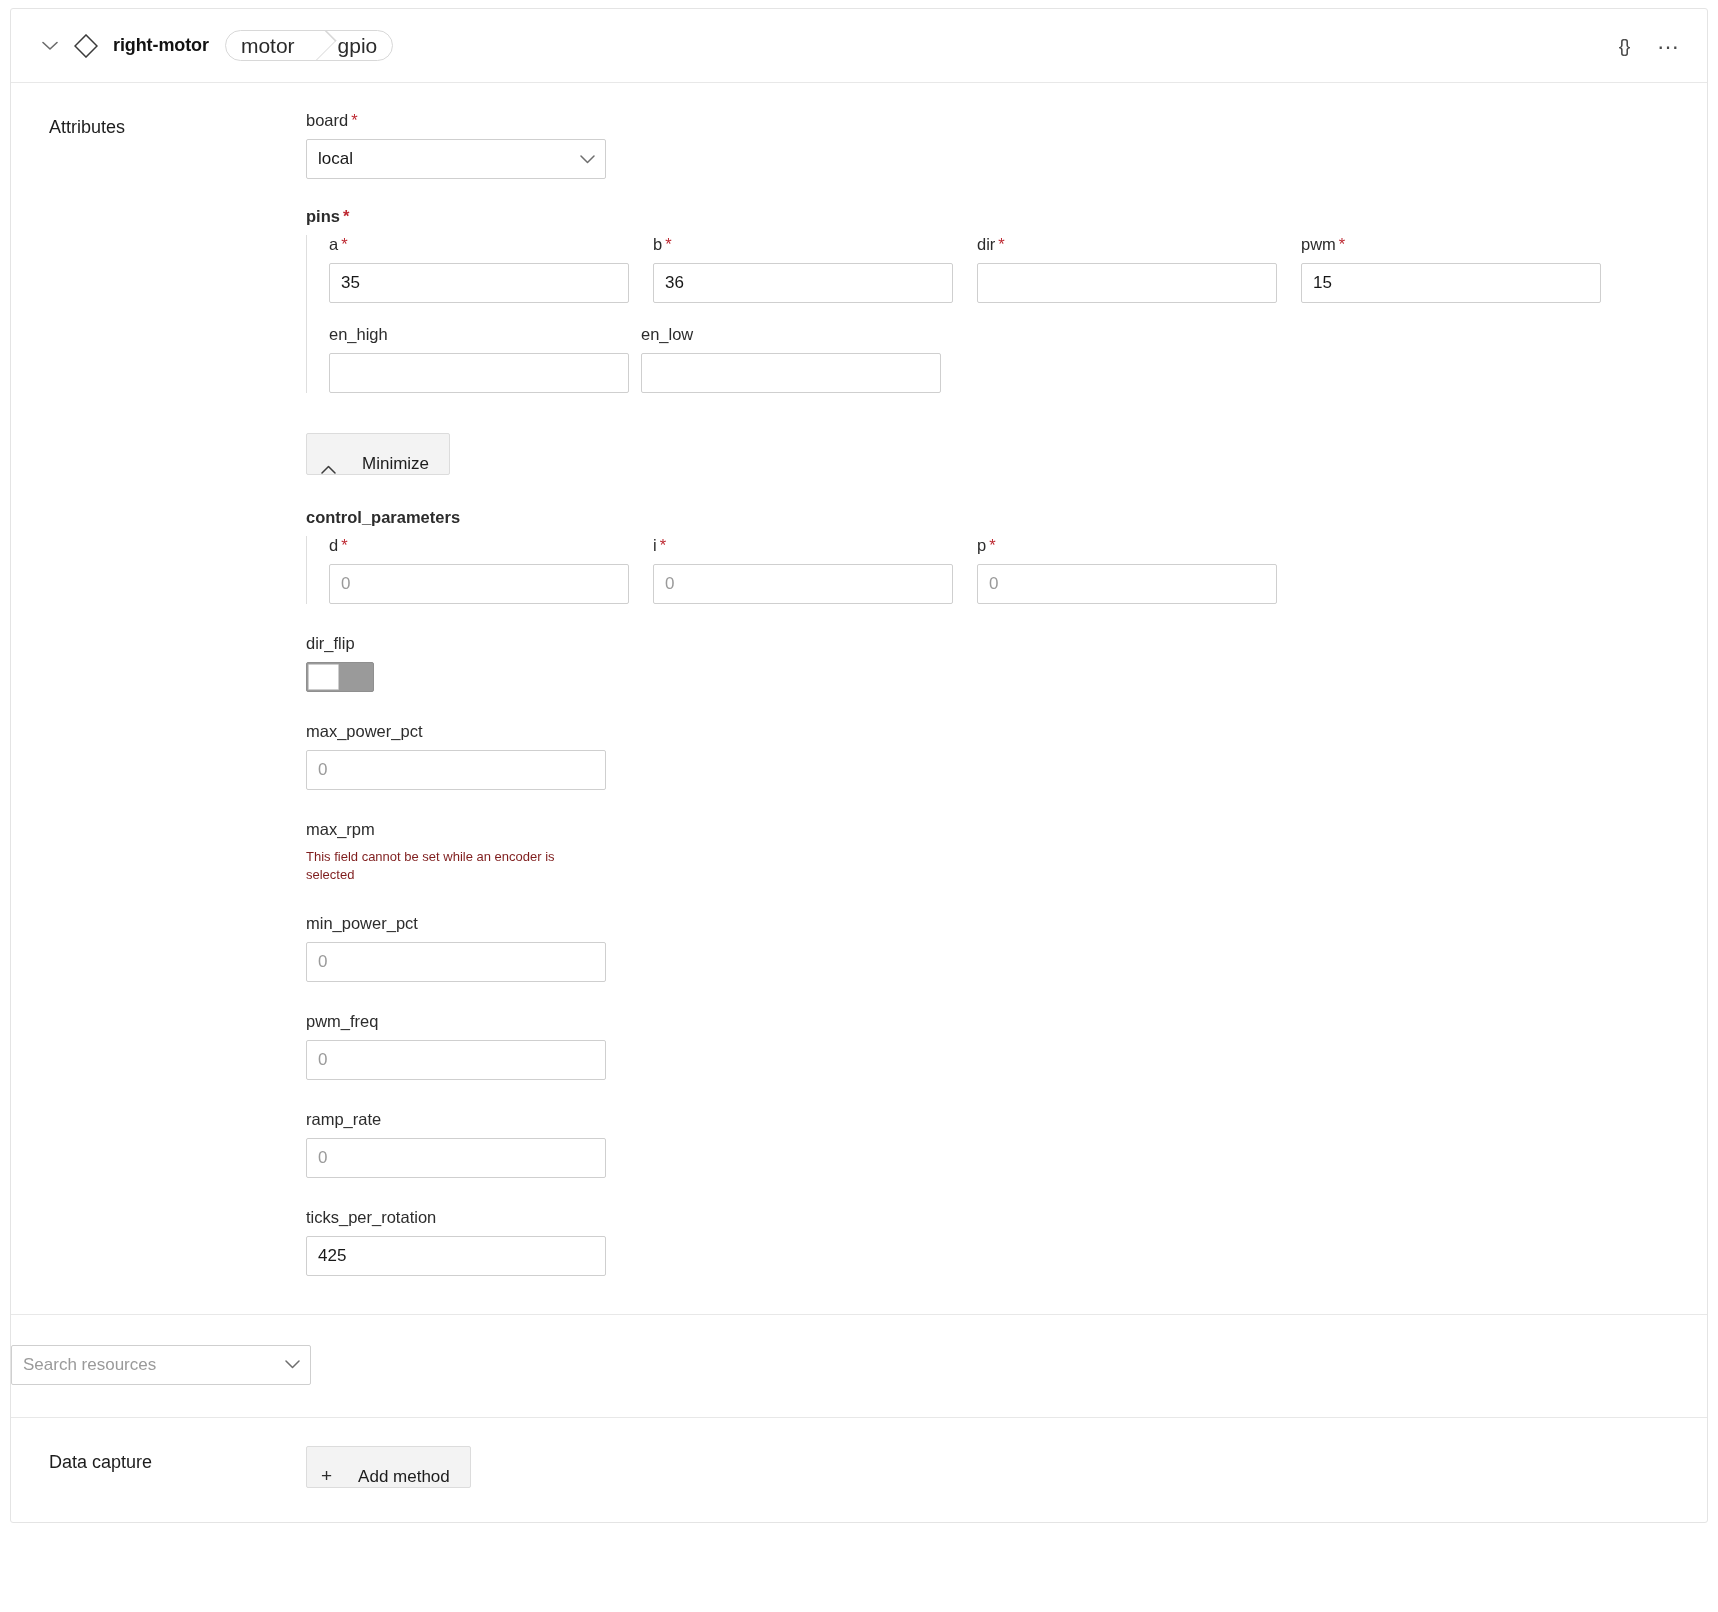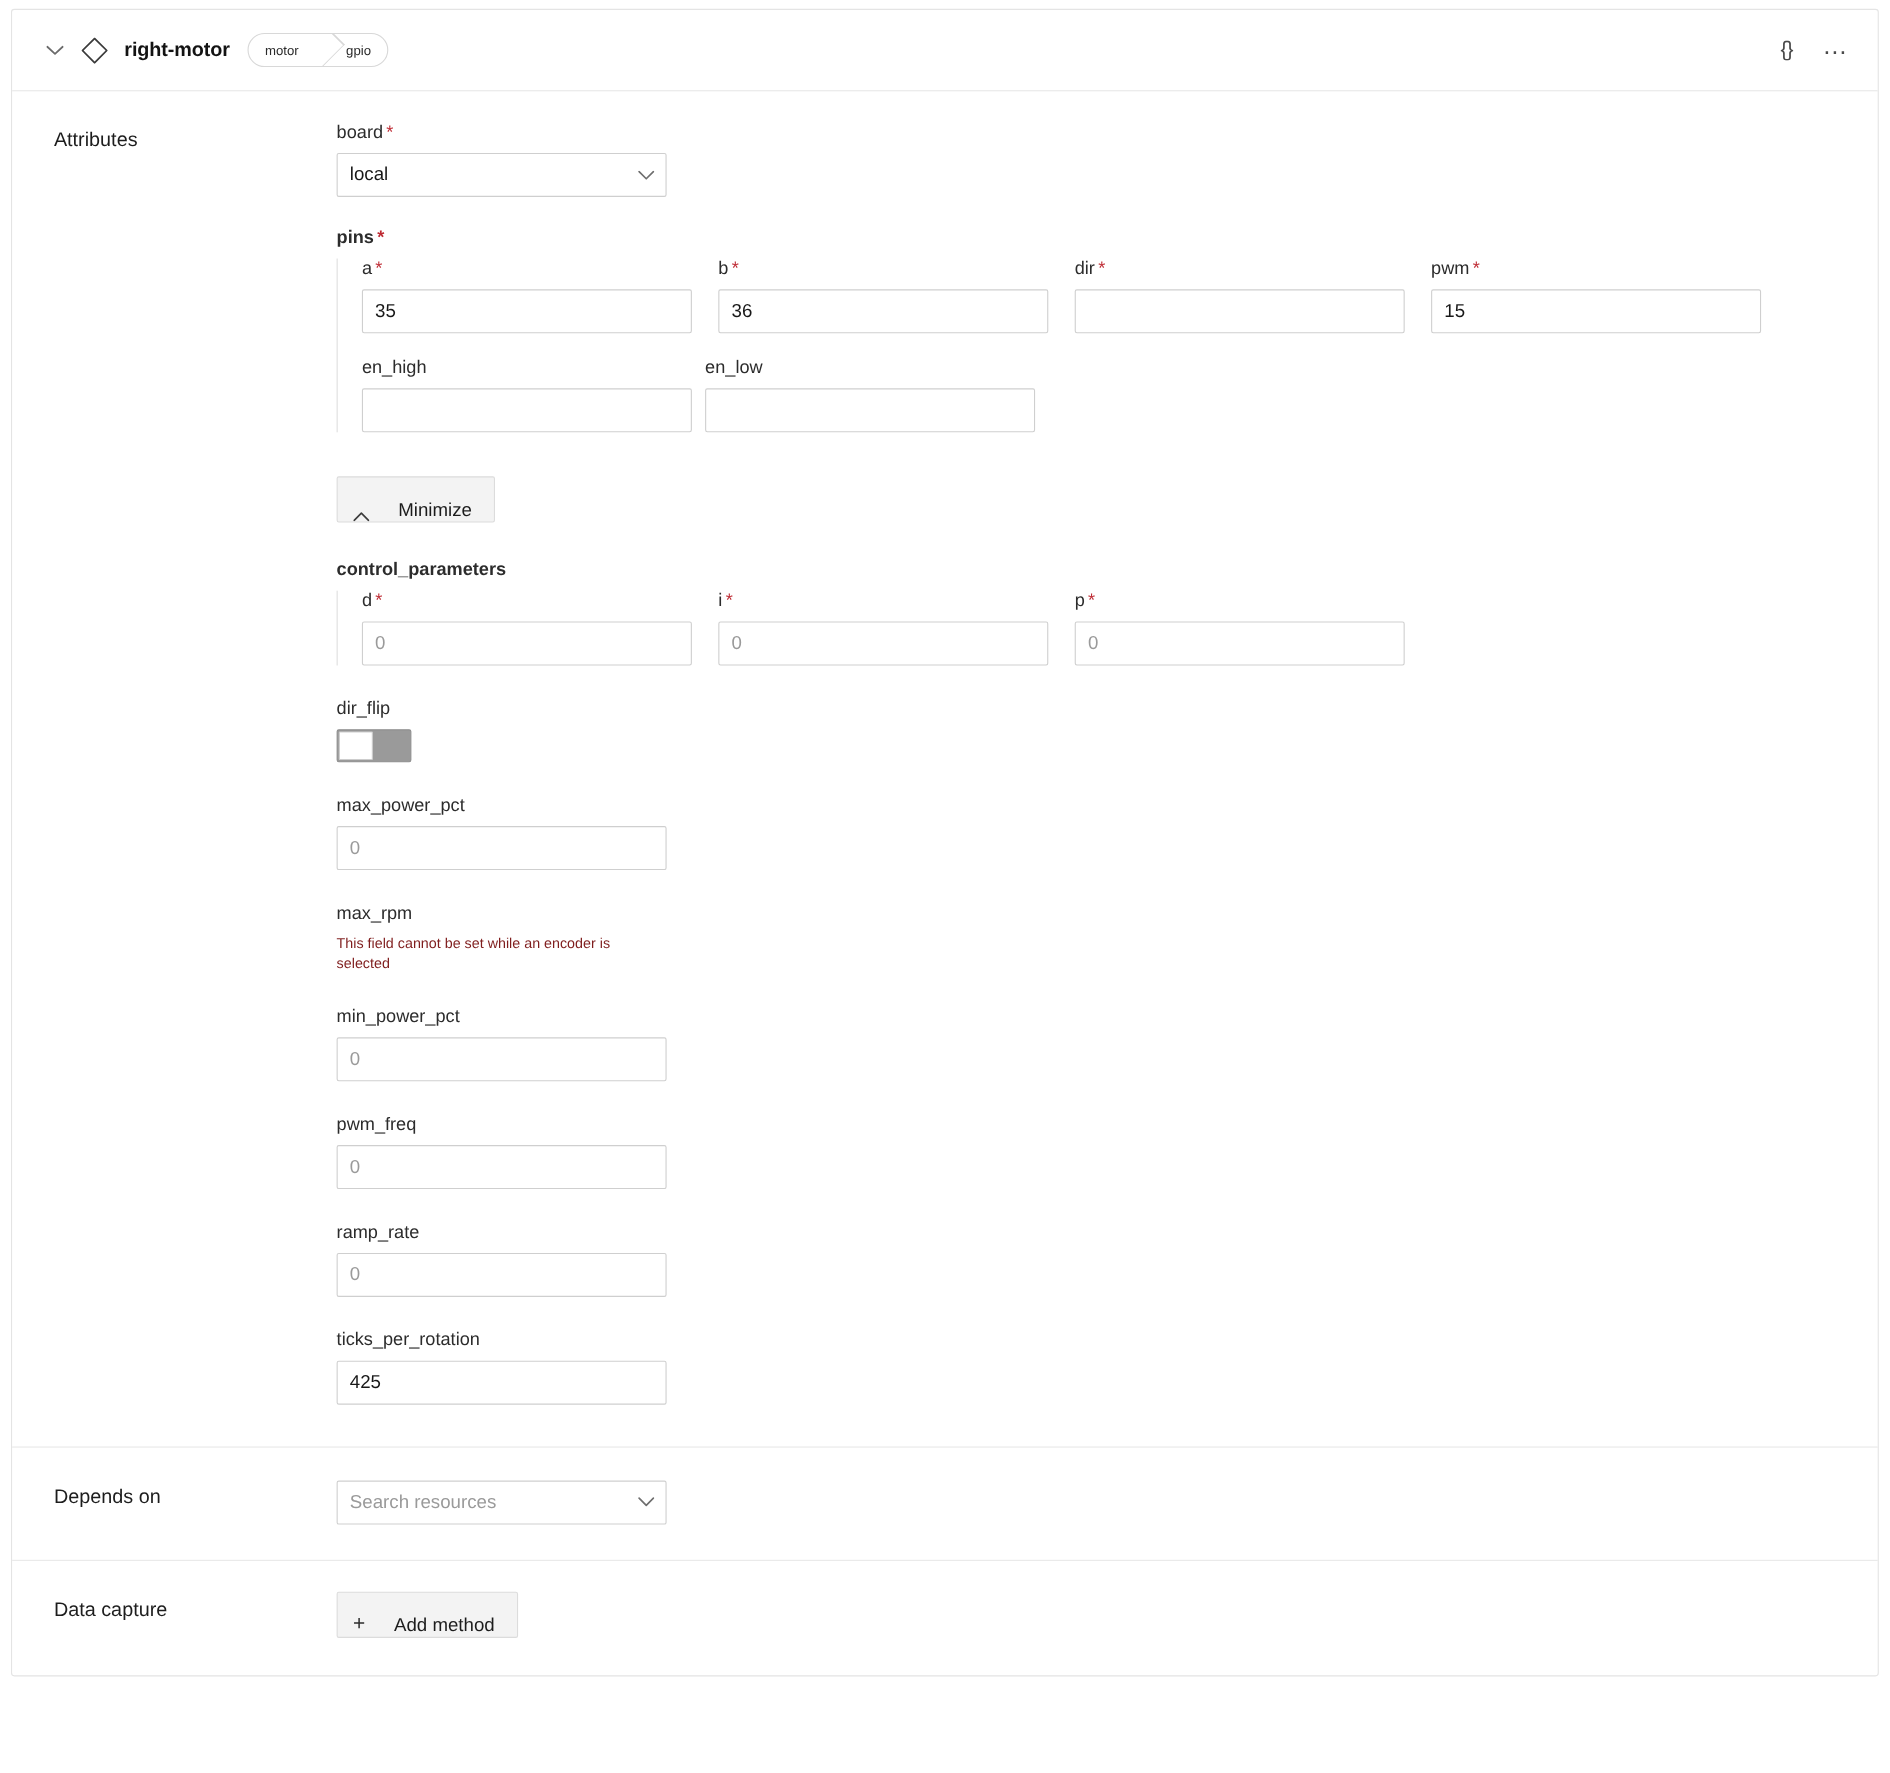--- a/index.html
+++ b/index.html
@@ -59,21 +59,21 @@
     margin-right: 16px;
     white-space: nowrap;
   }
   .breadcrumb {
     display: inline-flex;
     align-items: stretch;
     height: 31px;
     border: 1px solid #d8d8d8;
     border-radius: 16px;
     overflow: hidden;
-    font-size: 12px;
+    font-size: 21px;
     color: #2b2b2b;
     background: #fff;
   }
   .breadcrumb .crumb {
     display: inline-flex;
     align-items: center;
     padding: 0 15px;
     white-space: nowrap;
   }
   .breadcrumb .crumb-sep {
@@ -399,21 +399,20 @@
 
         <div class="mt-30 w-col">
           <span class="lbl">ticks_per_rotation</span>
           <input class="txt" type="text" value="425" style="">
         </div>
 
       </div>
     </div>
 
     <div class="section">
-      <div class="section-label">Depends on</div>
       <div class="section-body" style="padding-top:30px;padding-bottom:32px;">
         <div class="w-col">
           <div class="select">
             <span class="sel-val placeholder">Search resources</span>
             <span class="caret">
               <svg width="15" height="9" viewBox="0 0 15 9" fill="none" aria-hidden="true">
                   <path d="M1 1L7.5 7.5L14 1" stroke="#6e6e6e" stroke-width="1.5" stroke-linecap="round" stroke-linejoin="round"></path>
                 </svg>
             </span>
           </div>

